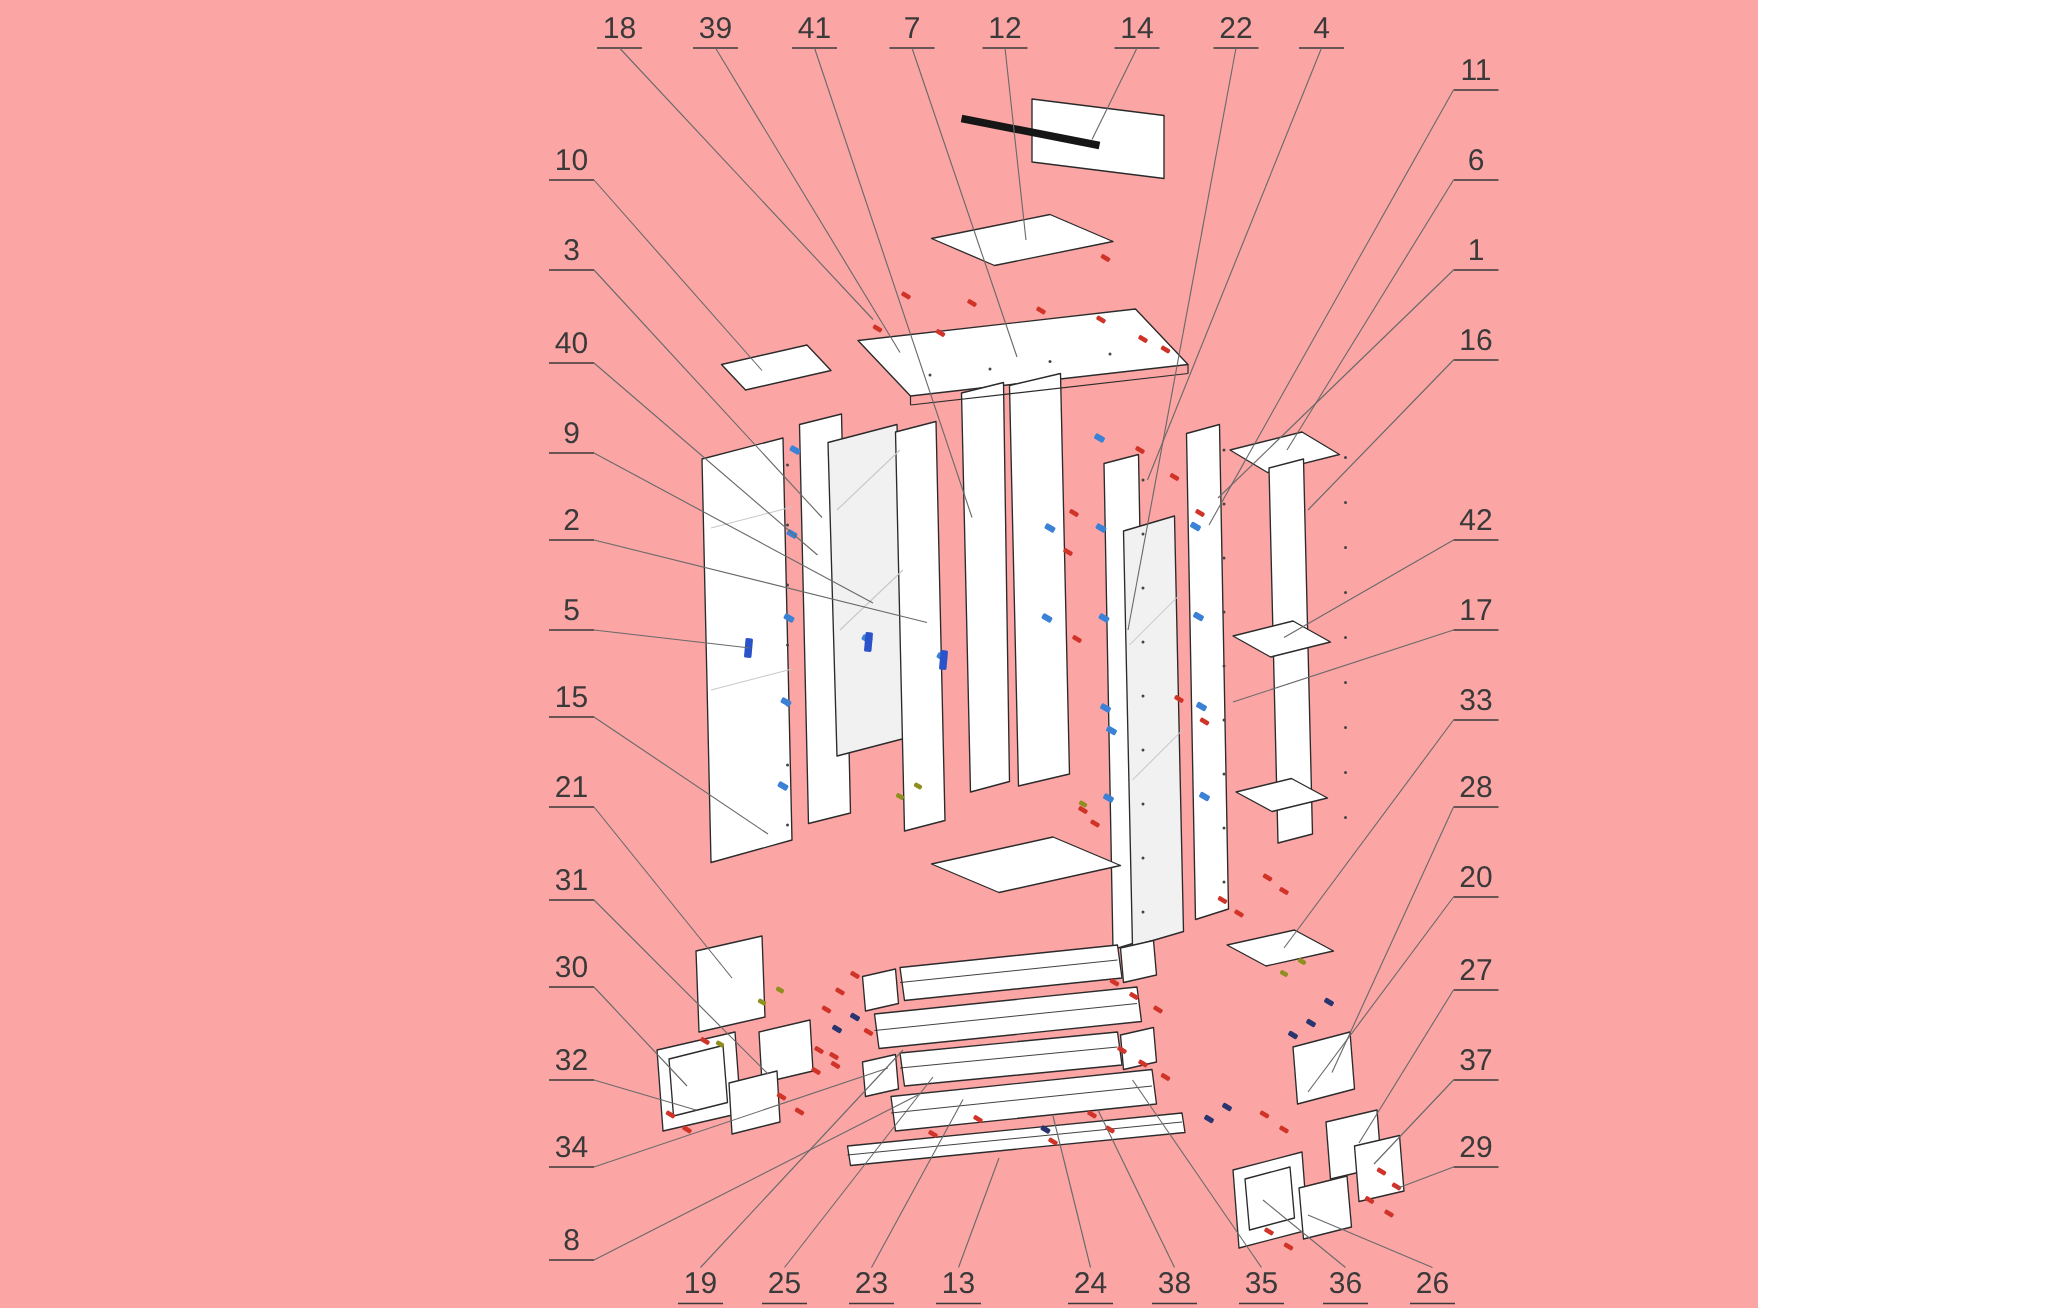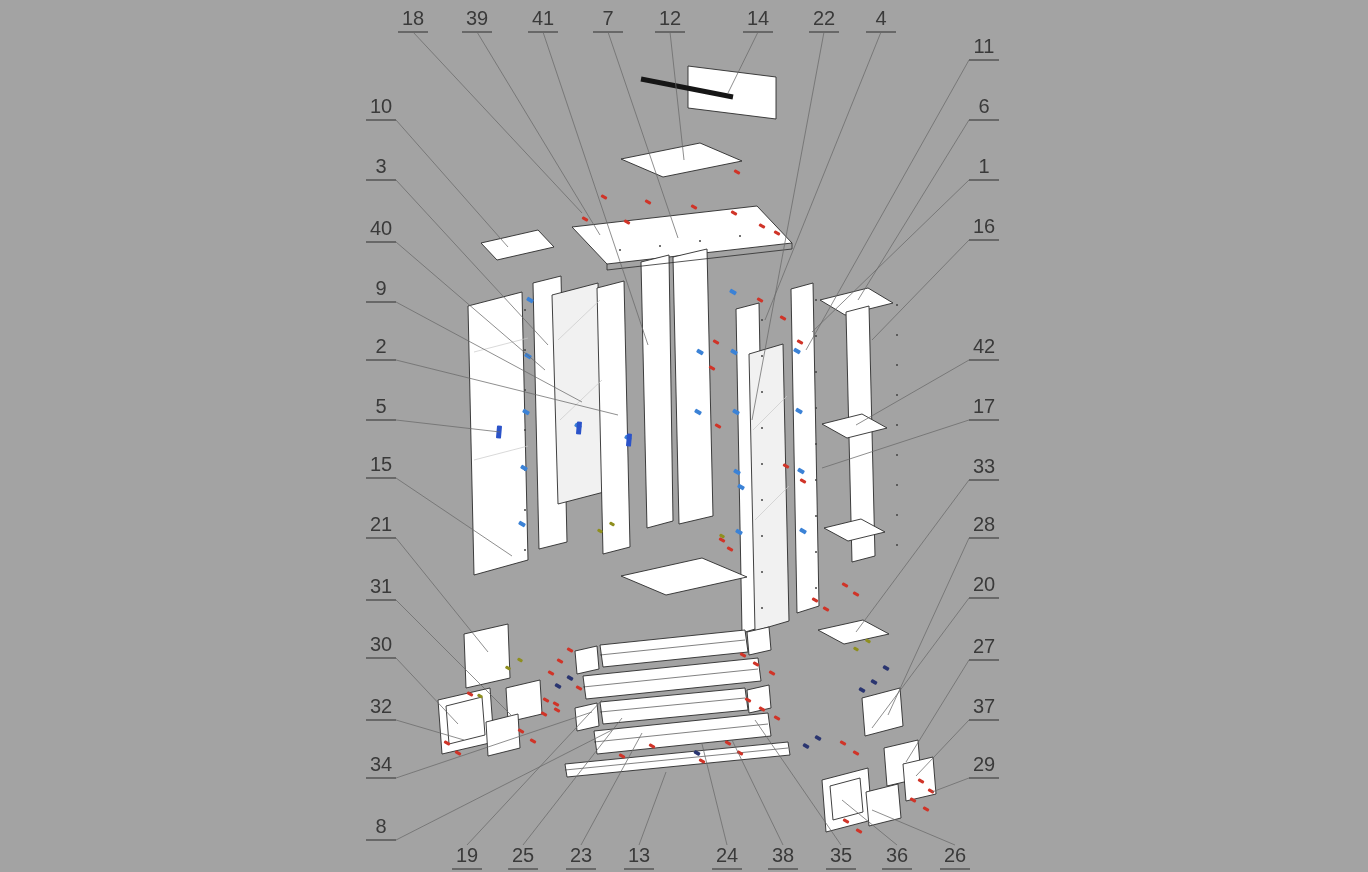--- a/index.html
+++ b/index.html
@@ -1,16 +1,16 @@
 <!DOCTYPE html>
 <html><head>
 <meta charset="utf-8">
 <style>
   html,body{margin:0;padding:0;background:#ffffff;}
-  .canvas{position:relative;width:1368px;height:872px;background:#a3a3a3;overflow:hidden;
+  .canvas{position:relative;width:1172px;height:872px;background:#fca5a5;overflow:hidden;
           font-family:"Liberation Sans", sans-serif;}
   svg{position:absolute;left:0;top:0;}
   svg text{font-family:"Liberation Sans", sans-serif;font-weight:400;}
 </style>
 </head>
 <body>
 
 <div class="canvas">
   <svg id="diagram-svg" width="1368" height="872" viewBox="0 0 1368 872">
       <polygon points="688,66 776,77 776,119 688,108" fill="#ffffff" stroke="#2b2b2b" stroke-width="0.9" stroke-linejoin="round"></polygon>

